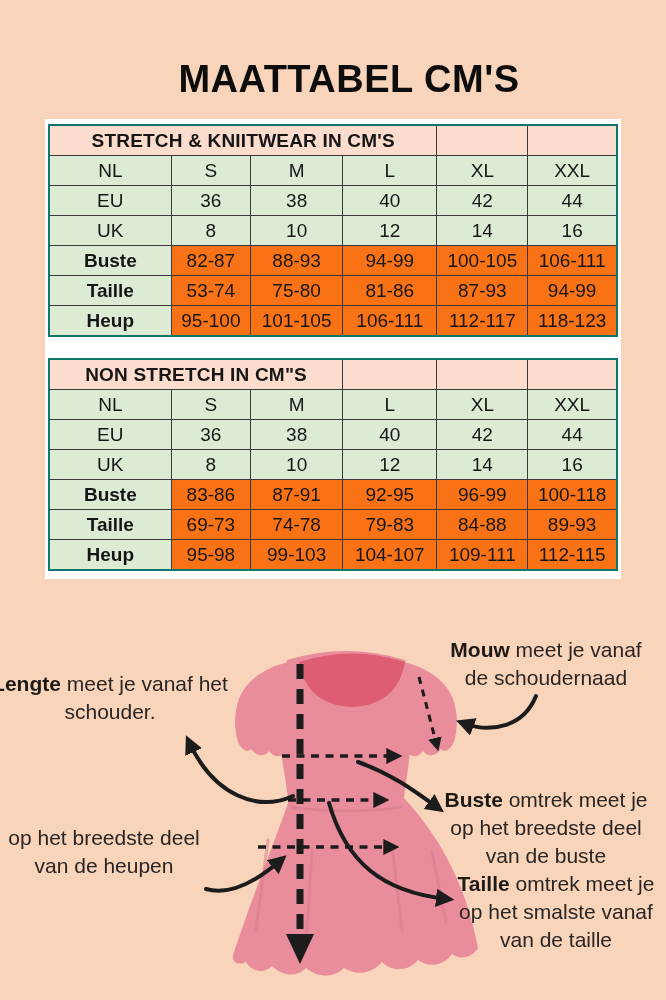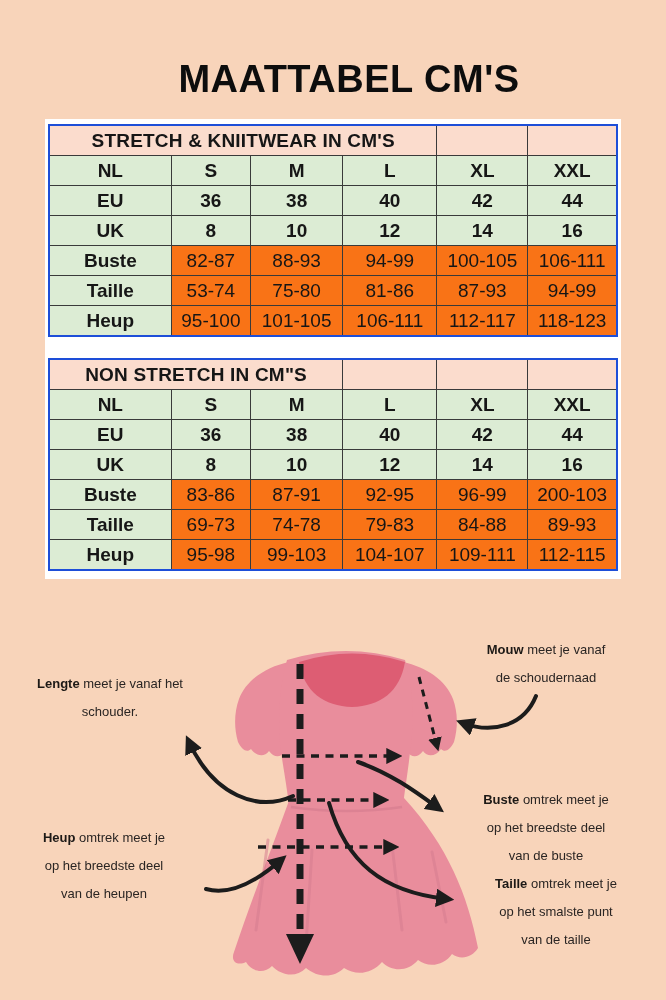--- a/index.html
+++ b/index.html
@@ -16,43 +16,43 @@
     color:#0d0d0d;margin:16px;
   }
   
   .sheet{
     position:absolute;left:45px;top:119px;width:576px;
     background:#ffffff;padding:5px 3px 8px 3px;box-sizing:border-box;
   }
   .gap{height:21px;background:#ffffff;}
   table.size{
     width:100%;border-collapse:collapse;table-layout:fixed;
-    border:2px solid #1d4ed8;
+    border:2px solid #0f766e;
   }
   table.size td{
     border:1.5px solid #3a3a3a;height:29px;
     font-size:19px;text-align:center;vertical-align:middle;
     padding:0;overflow:hidden;white-space:nowrap;
   }
   td.ttl{
     background:#fbdccd;text-align:left;font-weight:700;font-size:20px;
     padding-left:7px;letter-spacing:.2px;
   }
   td.hdr-empty{background:#fbdccd;}
-  tr.green td{background:#dcecd4;font-weight:700;}
+  tr.green td{background:#dcecd4;font-weight:400;}
   td.lbl{
     background:#dcecd4;text-align:left;font-weight:700;padding-left:7px;
   }
   td.val{background:#f97316;font-weight:400;font-size:19.5px;}
   
   .illo{position:absolute;left:0;top:600px;width:666px;height:400px;}
   .illo svg{position:absolute;left:0;top:0;}
   .note{
     position:absolute;transform:translateX(-50%);
-    text-align:center;font-size:13px;line-height:28px;color:#2a2523;
+    text-align:center;font-size:21px;line-height:28px;color:#2a2523;
     white-space:nowrap;
   }
   .note b{font-weight:700;color:#1d1916;}
 </style>
 </head>
 <body>
 
 <div class="page">
 
   <h1 class="page-title">MAATTABEL CM'S</h1>
@@ -166,21 +166,21 @@
         <td>12</td>
         <td>14</td>
         <td>16</td>
       </tr>
       <tr>
         <td class="lbl">Buste</td>
         <td class="val">83-86</td>
         <td class="val">87-91</td>
         <td class="val">92-95</td>
         <td class="val">96-99</td>
-        <td class="val">200-103</td>
+        <td class="val">100-118</td>
       </tr>
       <tr>
         <td class="lbl">Taille</td>
         <td class="val">69-73</td>
         <td class="val">74-78</td>
         <td class="val">79-83</td>
         <td class="val">84-88</td>
         <td class="val">89-93</td>
       </tr>
       <tr>
@@ -279,25 +279,24 @@
       <div>schouder.</div>
     </div>
 
     <div class="note" style="left:546px;top:186px">
       <div><b>Buste</b><span> omtrek meet je</span></div>
       <div>op het breedste deel</div>
       <div>van de buste</div>
     </div>
 
     <div class="note" style="left:104px;top:224px">
-      <div><b>Heup</b><span> omtrek meet je</span></div>
       <div>op het breedste deel</div>
       <div>van de heupen</div>
     </div>
 
     <div class="note" style="left:556px;top:270px">
       <div><b>Taille</b><span> omtrek meet je</span></div>
-      <div>op het smalste punt</div>
+      <div>op het smalste vanaf</div>
       <div>van de taille</div>
     </div>
 
   </div>
 </div>
 
 </body></html>

